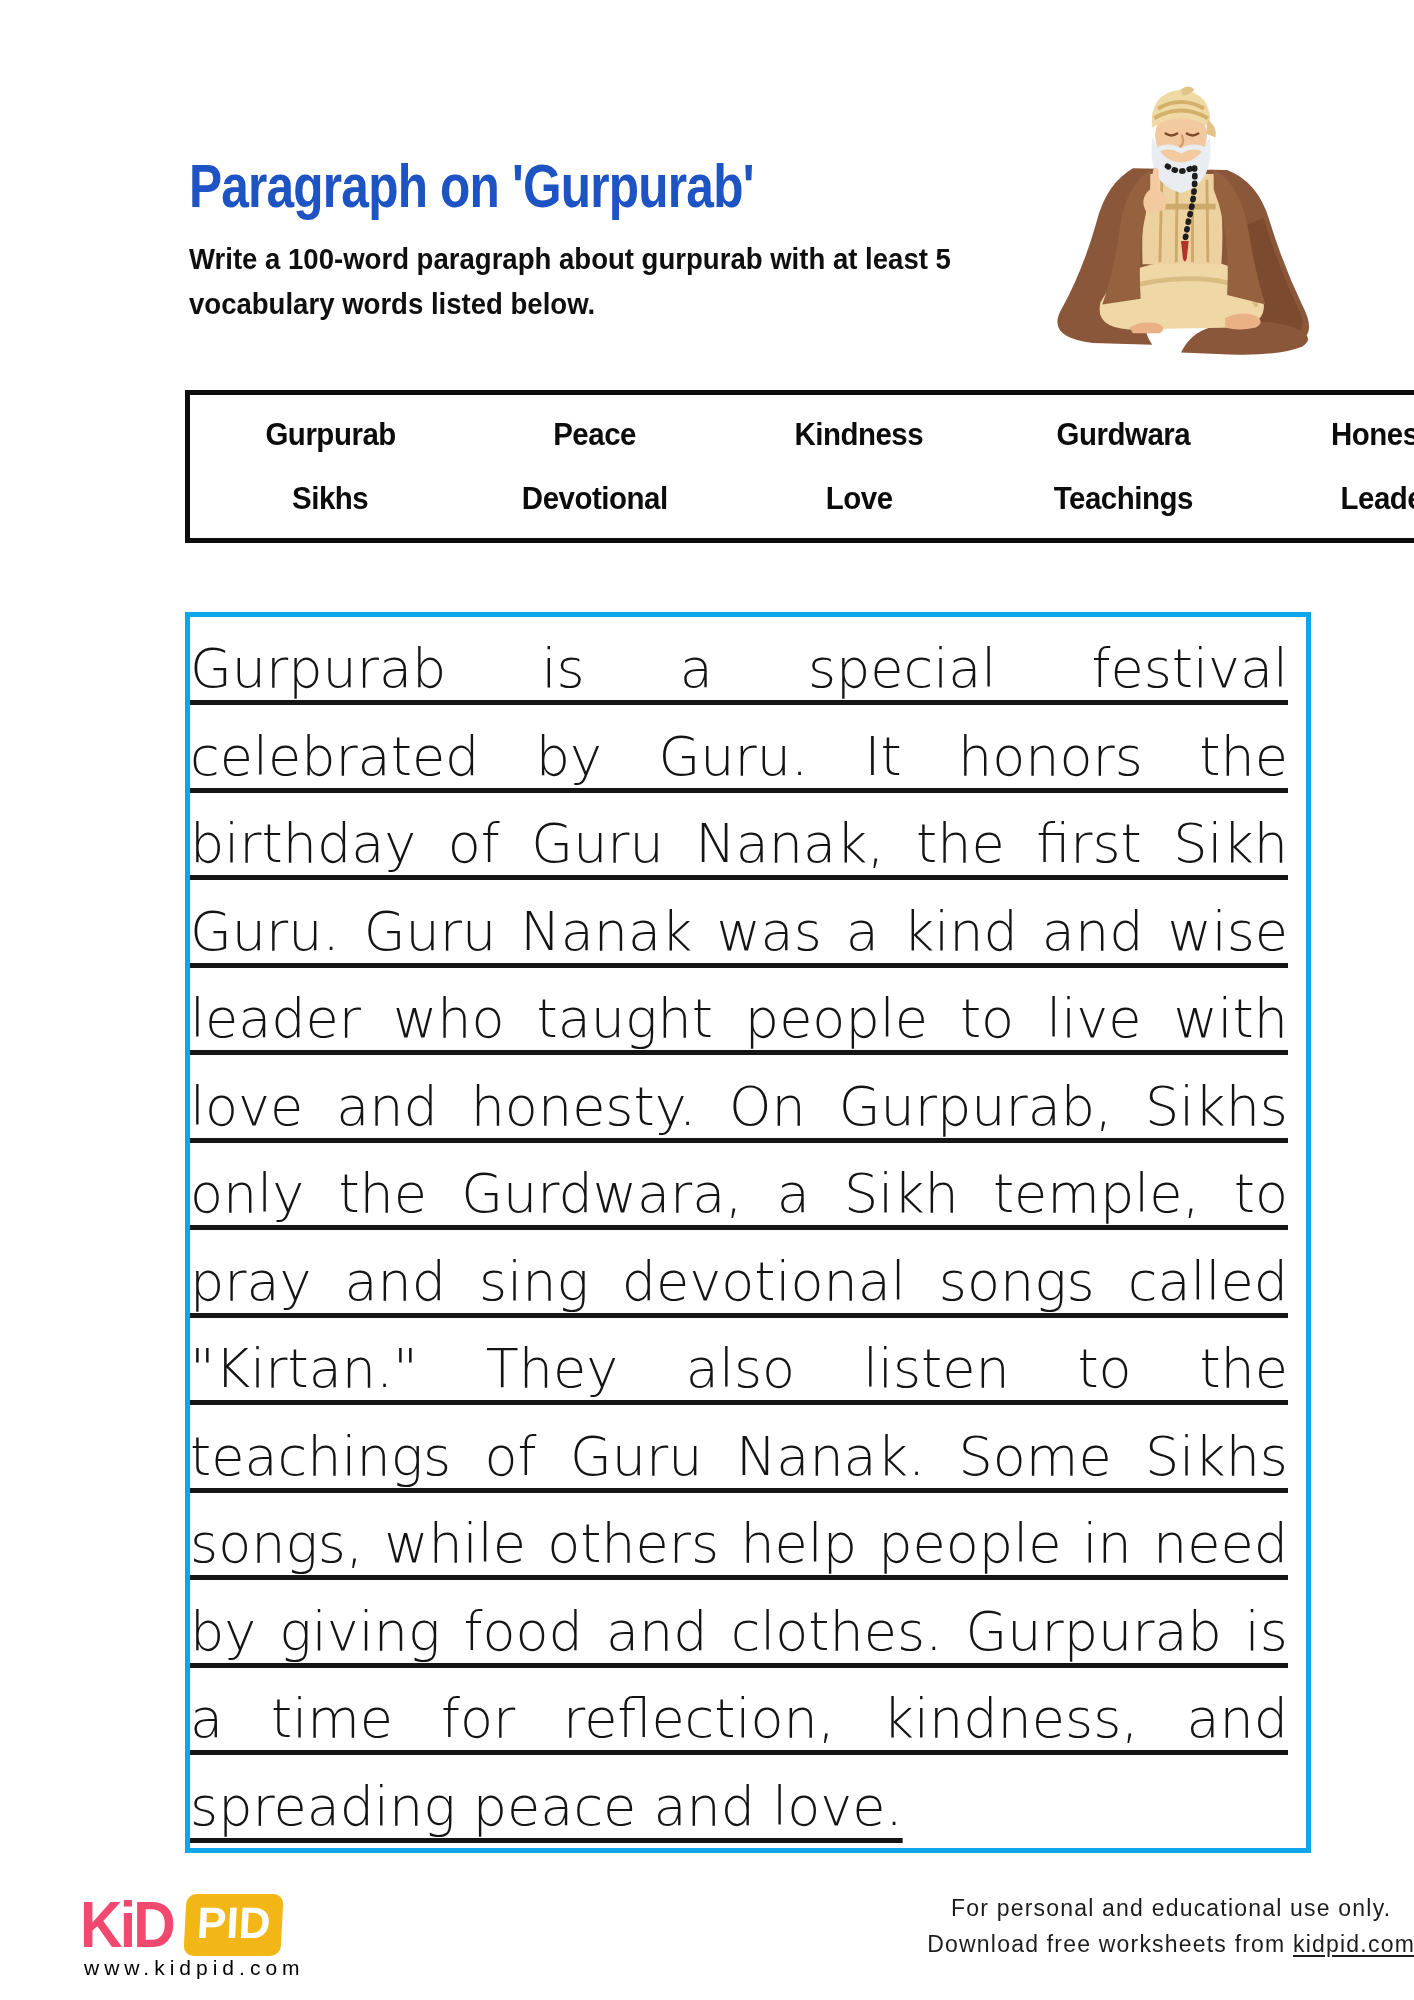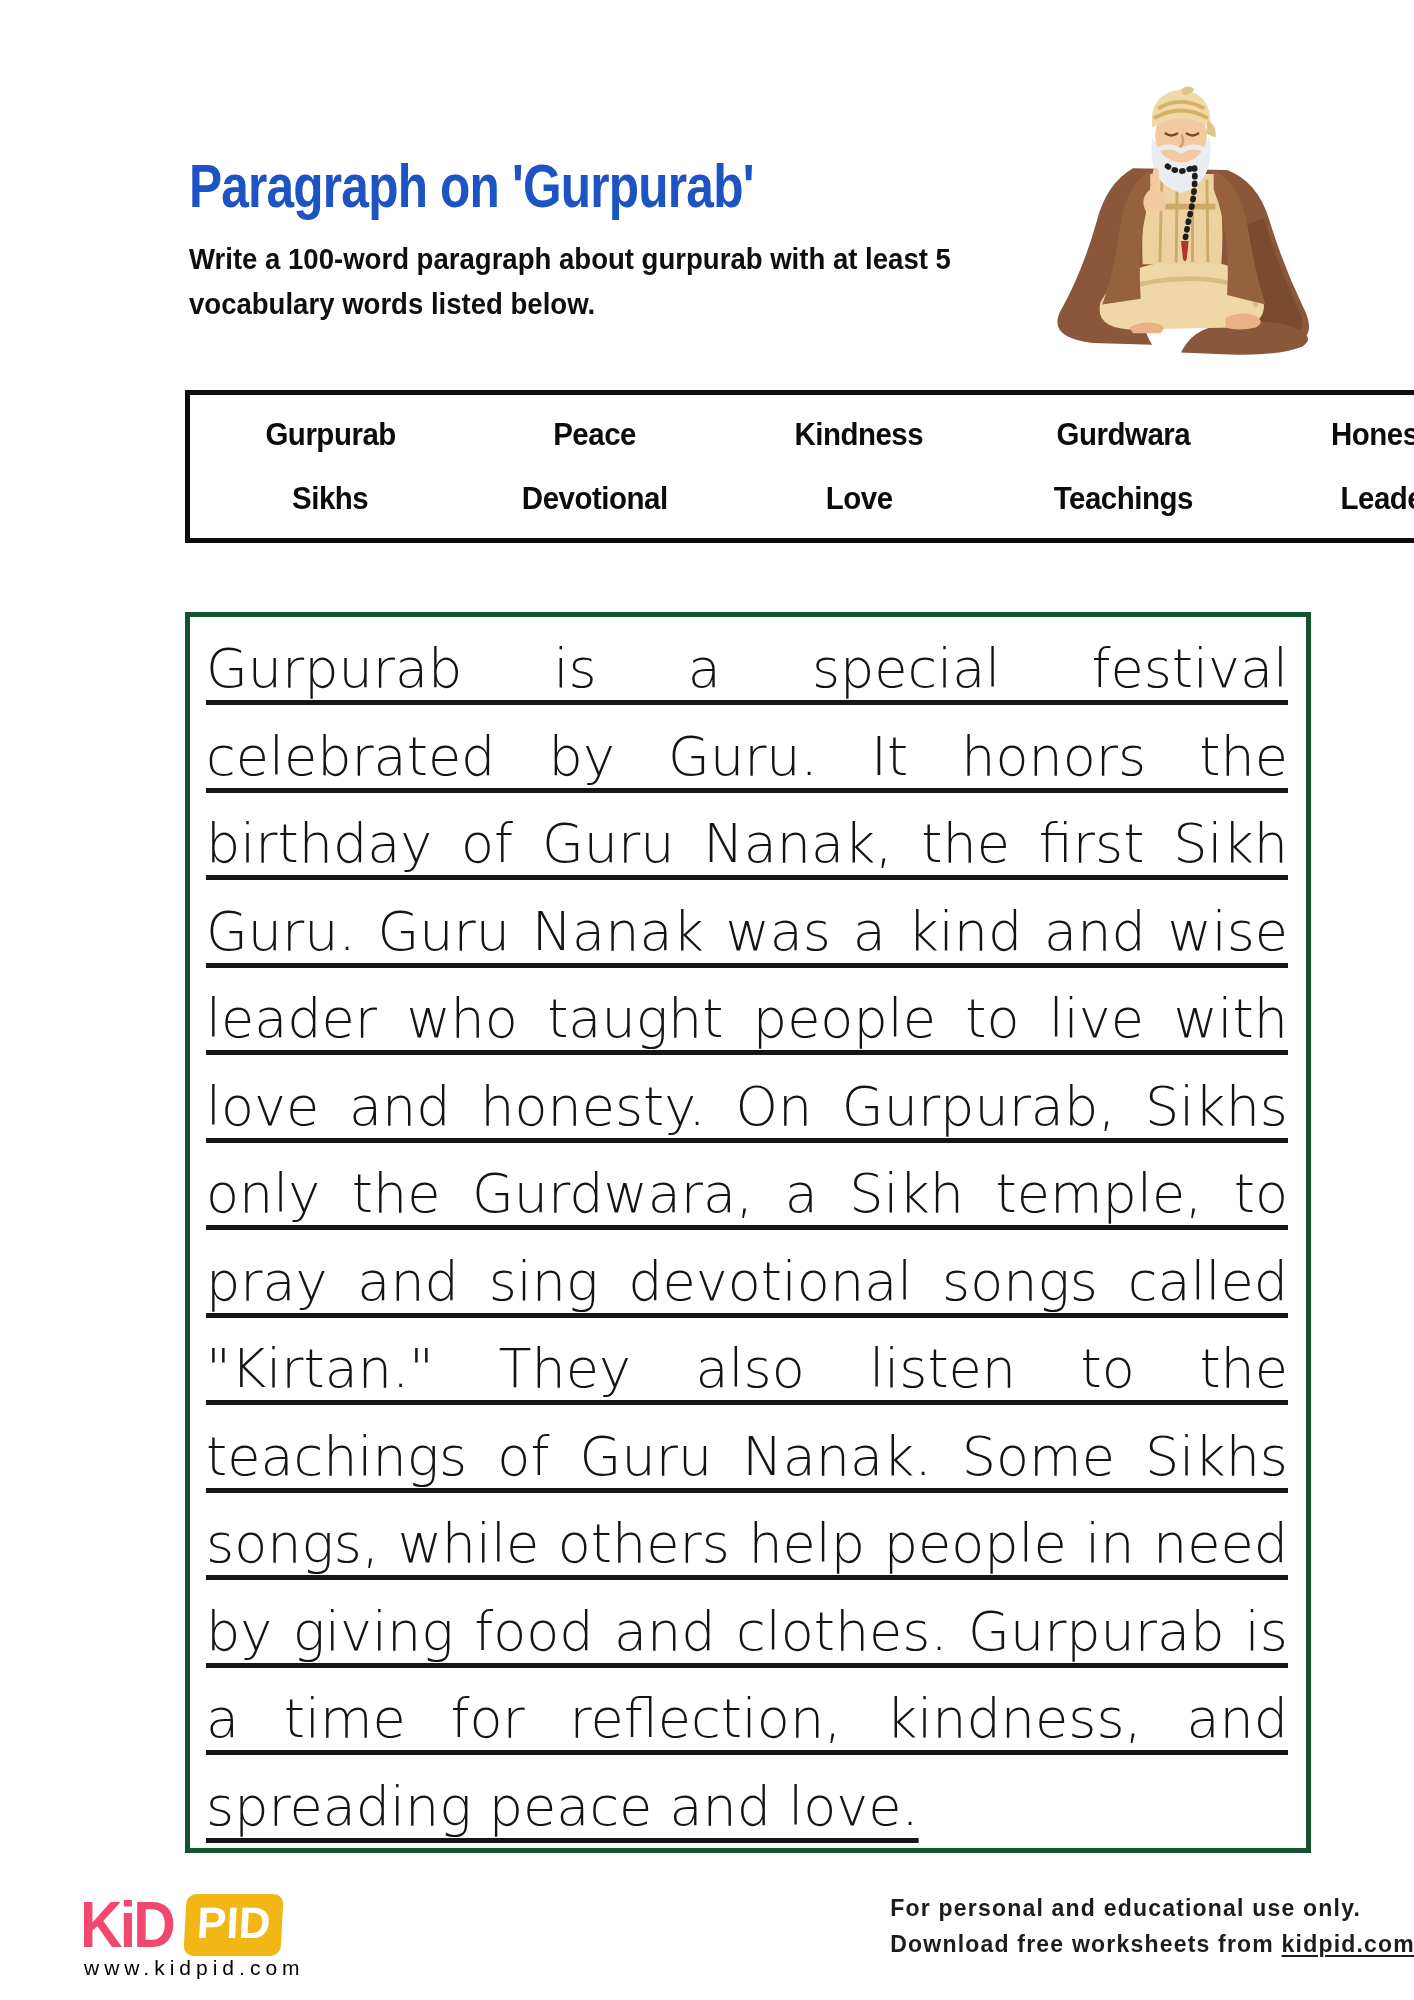--- a/index.html
+++ b/index.html
@@ -41,22 +41,22 @@
     padding:6px 8px;
   }
   .vocab-word{
     text-align:center;font-size:31px;font-weight:700;letter-spacing:-0.5px;
     color:#0c0c0c;white-space:nowrap;
   }
   .vocab-word span{display:inline-block;transform:scaleX(0.95);}
   
   .para-box{
     position:absolute;left:143px;top:612px;width:1126px;height:1241px;
-    border:5px solid #14532d;
-    padding:8px 18px 0 16px;
+    border:5px solid #0ea5e9;
+    padding:8px 18px 0 0;
   }
   .para-line{
     height:87.5px;line-height:87.5px;
     font-family:"DejaVu Sans","Liberation Sans",sans-serif;
     font-weight:200;font-size:54px;color:#141414;
     text-align:justify;text-align-last:justify;
     white-space:nowrap;
   }
   .para-line:last-child{text-align-last:left;}
   .para-line span{
@@ -78,22 +78,22 @@
     font-size:44px;font-weight:800;letter-spacing:0px;
     padding:4px 12px 8px 12px;border-radius:10px;
     transform:skewX(-3deg);
   }
   .footer-url{
     position:absolute;left:42px;top:1956px;
     font-size:21px;letter-spacing:5px;color:#000000;font-weight:400;
   }
   .footer-note{
     position:absolute;right:41px;top:1890px;
-    text-align:left;font-size:23px;line-height:36px;
-    letter-spacing:1.2px;color:#1c1c1c;font-weight:700;
+    text-align:center;font-size:23px;line-height:36px;
+    letter-spacing:1.2px;color:#1c1c1c;font-weight:400;
     font-family:"Liberation Sans",sans-serif;
   }
   .footer-note a{color:#1c1c1c;text-decoration:underline;text-underline-offset:3px;}
 </style>
 </head>
 <body>
 
 <div class="page">
 
   <div class="header">

